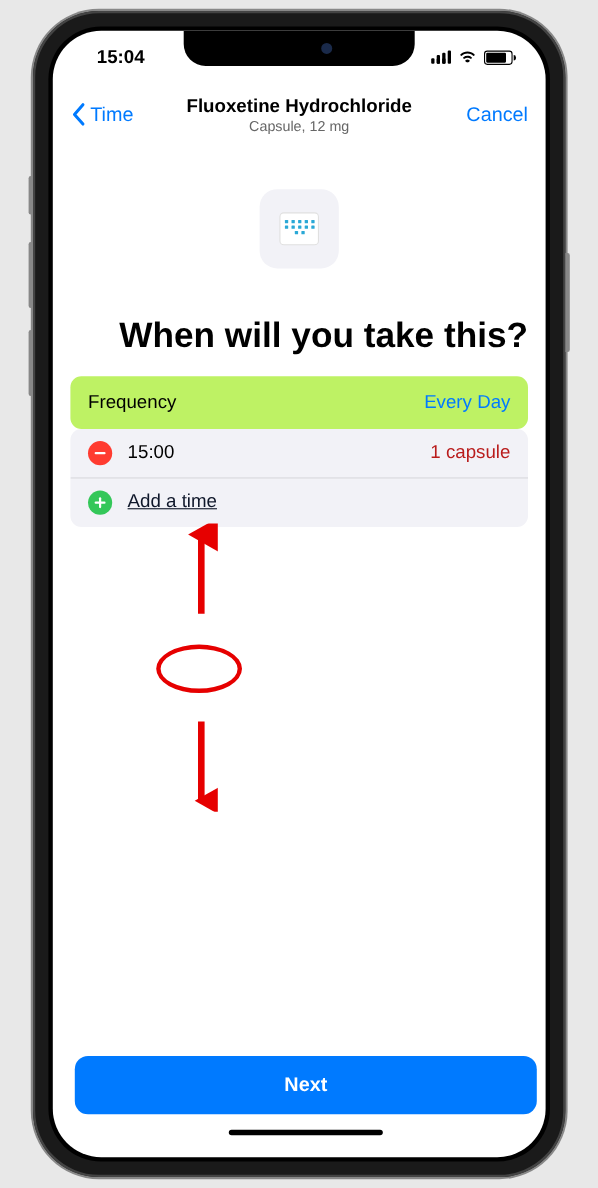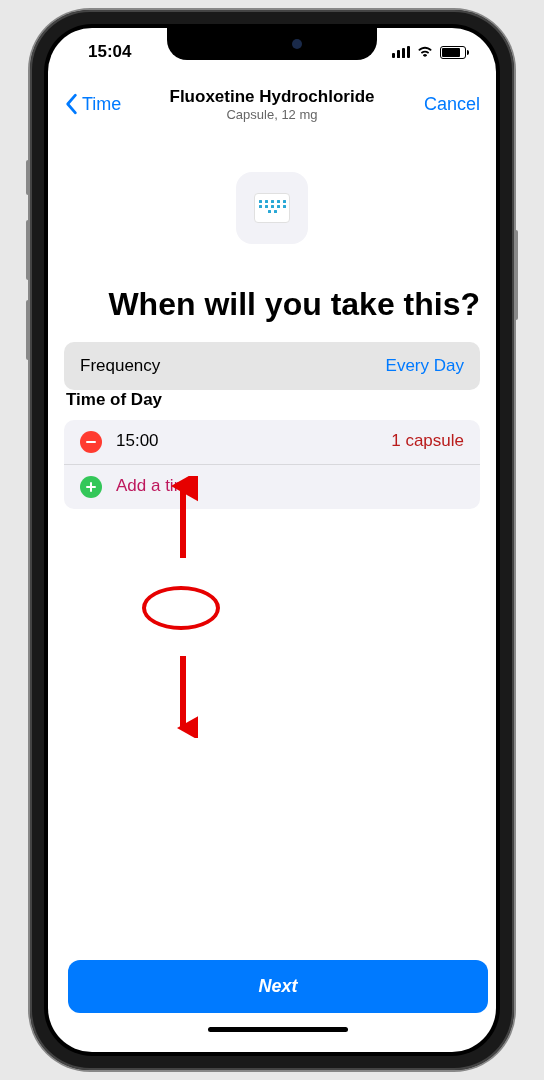--- a/index.html
+++ b/index.html
@@ -94,21 +94,21 @@
     
     .app-icon-wrap { display: flex; justify-content: center; margin: 20px 0 40px; }
     .app-icon { width: 72px; height: 72px; background: #f2f2f7; border-radius: 16px; display: flex; align-items: center; justify-content: center; }
     .app-icon-inner { width: 36px; height: 30px; background: #fff; border-radius: 4px; position: relative; border: 1px solid #e0e0e0; padding: 6px 5px 4px; display: flex; flex-direction: column; gap: 2px; align-items: center;}
     .dots-row { display: flex; gap: 3px; }
     .dot { width: 3px; height: 3px; background: #2aa8d6; border-radius: 0.5px; }
     
     .heading { font-size: 32px; font-weight: 700; text-align: right; line-height: 1.25; margin-bottom: 18px; }
     
     .setting-row {
-      background: #e5e5e5;
+      background: #bef264;
       border-radius: 10px;
       padding: 14px 16px;
       display: flex;
       justify-content: space-between;
       align-items: center;
       font-size: 17px;
     }
     .setting-label { color: #000; }
     .setting-value { color: #007aff; }
     
@@ -118,29 +118,28 @@
     
     .time-block { background: #f2f2f7; border-radius: 10px; overflow: hidden; }
     .time-row { display: flex; padding: 11px 16px; gap: 14px; font-size: 17px; }
     .time-row + .time-row { border-top: 0.5px solid #d8d8dc; }
     .circle-btn { width: 22px; height: 22px; border-radius: 50%; display: flex; align-items: center; justify-content: center; flex-shrink: 0; }
     .circle-minus { background: #ff3b30; }
     .circle-plus { background: #34c759; }
     .circle-btn svg { width: 12px; height: 12px; }
     .time-val { color: #000; flex: 0 0 auto; position: relative; }
     .dose-val { margin-left: auto; color: #b91c1c; }
-    .add-time-label { color: #be185d; }
+    .add-time-label { color: #0f172a; text-decoration: underline; }
     
     .footer {
       position: absolute;
       bottom: 0;
       left: 12px;
       right: 0;
       padding: 0 8px 20px;
-      font-style: italic;
     }
     .next-btn {
       width: 100%;
       background: #007aff;
       color: #fff;
       font-size: 18px;
       font-weight: 600;
       border: none;
       border-radius: 12px;
       padding: 16px;
@@ -233,21 +232,20 @@
         </div>
 
         <h1 class="heading">When will you take this?</h1>
 
         <div class="setting-row">
           <span class="setting-label">Frequency</span>
           <span class="setting-value">Every Day</span>
         </div>
 
 
-        <div class="section-title">Time of Day</div>
 
         <div class="time-block">
           <div class="time-row">
             <div class="circle-btn circle-minus">
               <svg viewBox="0 0 12 12">
                   <rect x="1" y="5" width="10" height="2" rx="1" fill="#fff"></rect>
                 </svg>
             </div>
             <span class="time-val">15:00</span>
             <span class="dose-val">1 capsule</span>

